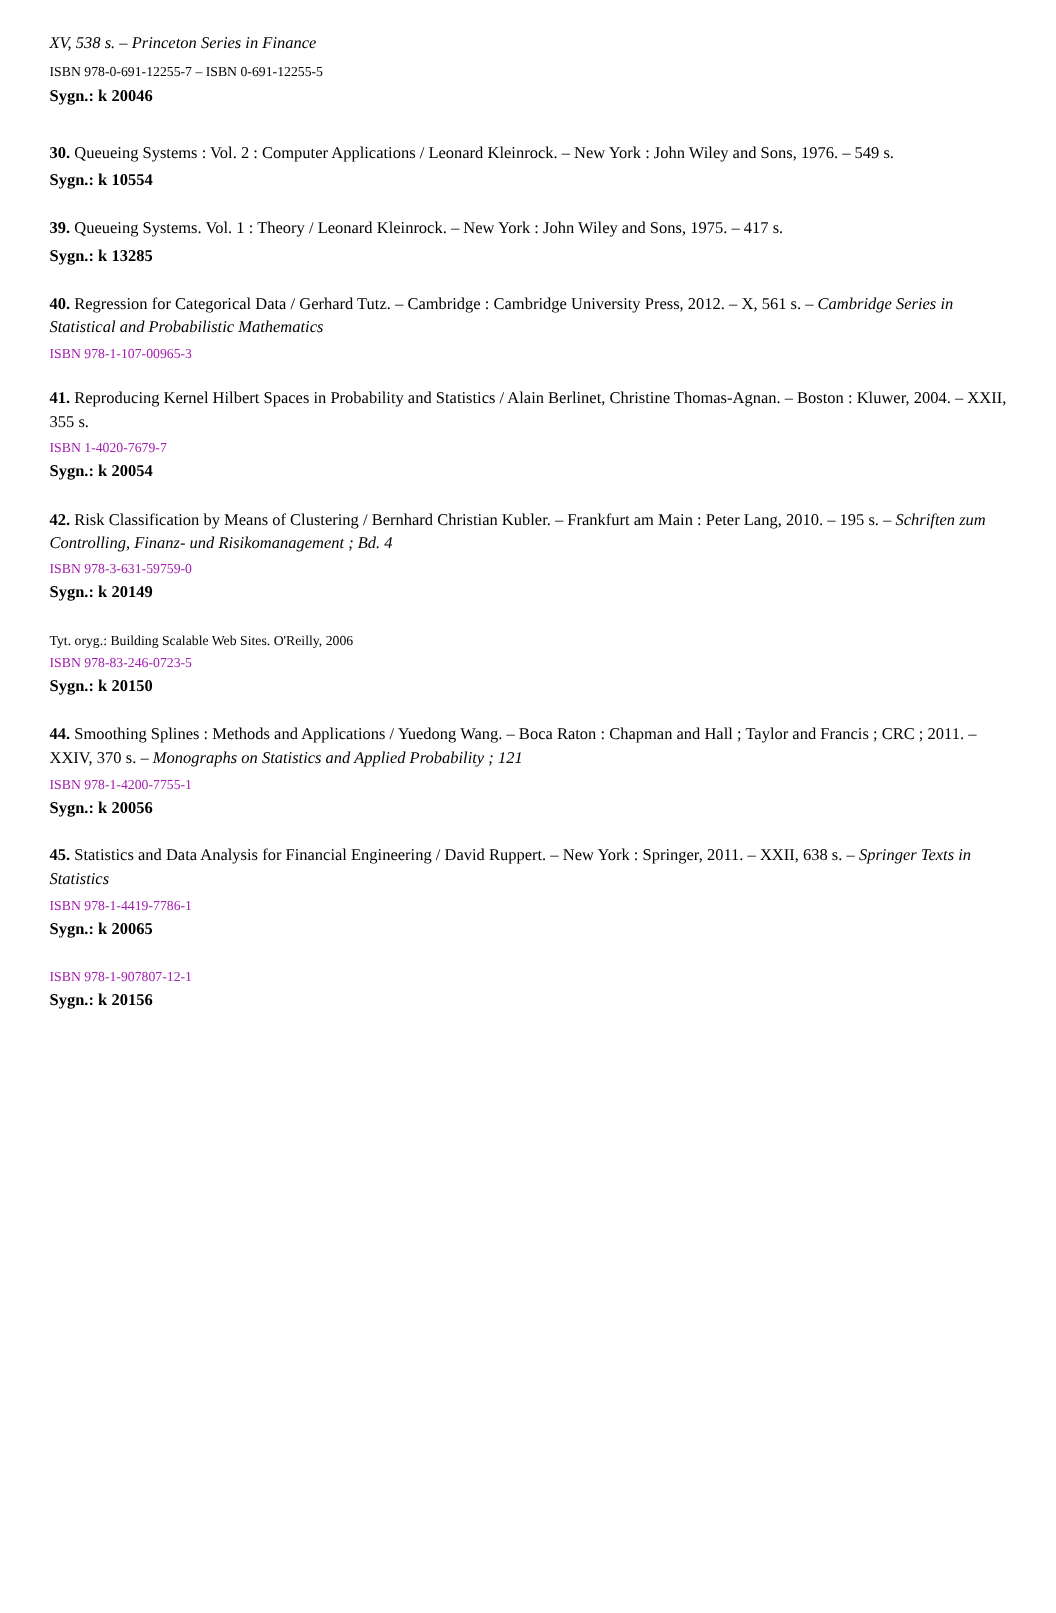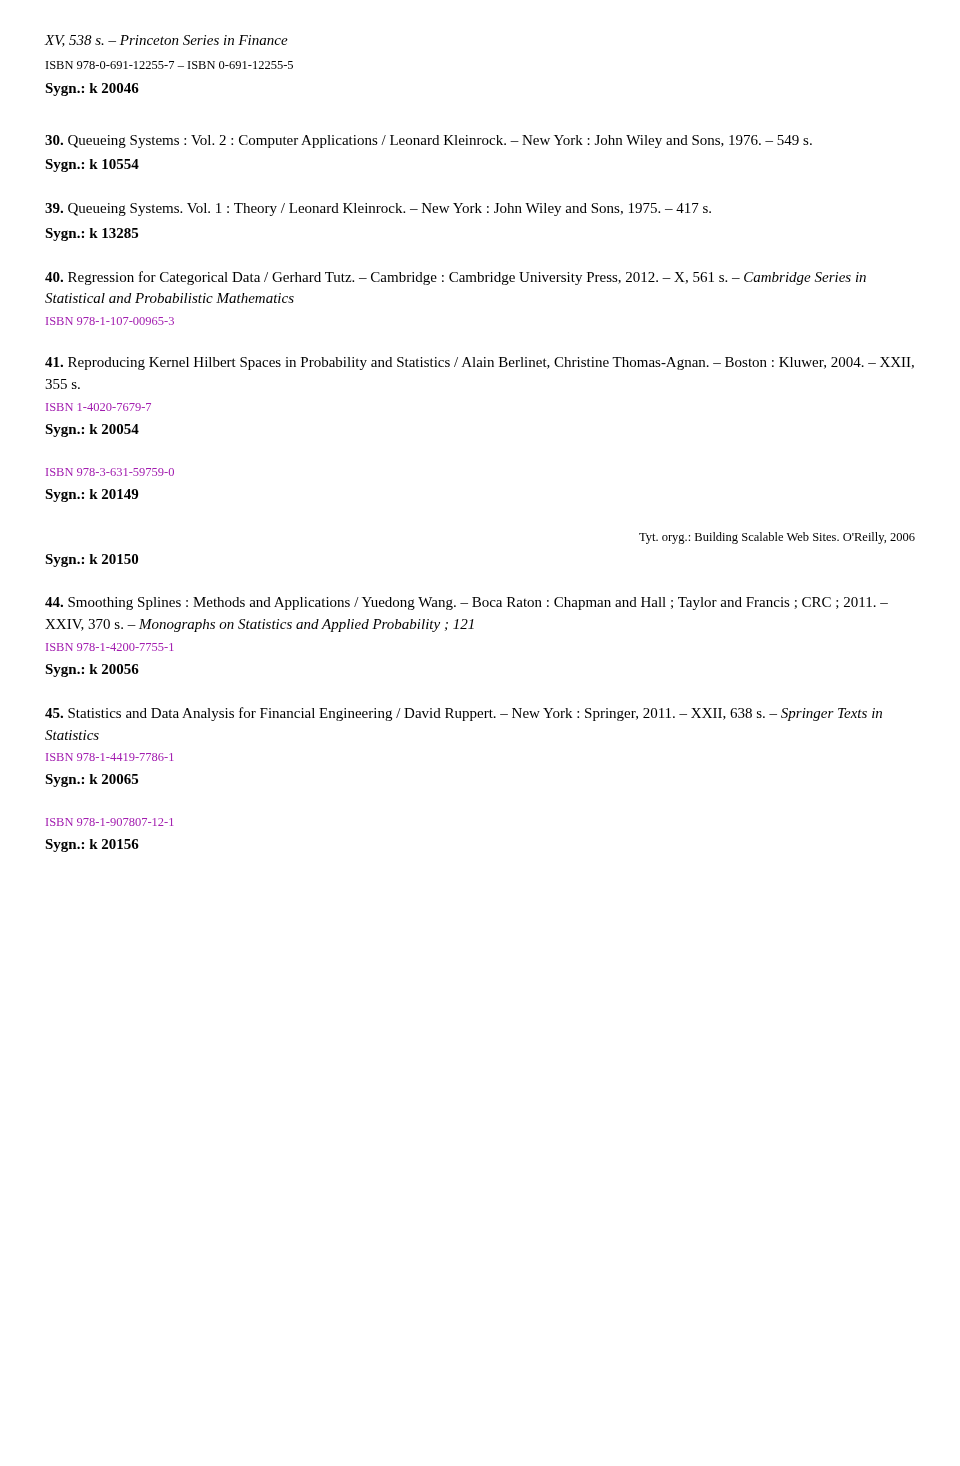--- a/index.html
+++ b/index.html
@@ -34,21 +34,20 @@
       font-size: 15px;
       font-weight: bold;
       margin-top: 3px;
     }
     .sygn-label {
       font-weight: bold;
     }
     .tyt-line {
       font-size: 12.5px;
       margin-top: 2px;
-      text-align: right;
     }
     .header-text {
       font-size: 15px;
       font-style: italic;
       margin-bottom: 4px;
     }
     .header-isbn {
       font-size: 12.5px;
       margin-bottom: 4px;
     }
@@ -82,25 +81,27 @@
     <div class="entry">
       <p class="entry-title"><span style="font-weight:bold;">40.</span> <span>Regression for Categorical Data / Gerhard Tutz. – Cambridge : Cambridge University Press, 2012. – X, 561 s. –</span> <span class="entry-italic">Cambridge Series in Statistical and Probabilistic Mathematics</span></p>
       <div class="isbn-line">ISBN 978-1-107-00965-3</div>
     </div>
     <div class="entry">
       <p class="entry-title"><span style="font-weight:bold;">41.</span> <span>Reproducing Kernel Hilbert Spaces in Probability and Statistics / Alain Berlinet, Christine Thomas-Agnan. – Boston : Kluwer, 2004. – XXII, 355 s.</span></p>
       <div class="isbn-line">ISBN 1-4020-7679-7</div>
       <div class="sygn-line"><span class="sygn-label">Sygn.:</span> <span>k 20054</span></div>
     </div>
     <div class="entry">
+      <p class="entry-title"><span style="font-weight:bold;">42.</span> <span>Risk Classification by Means of Clustering / Bernhard Christian Kubler. – Frankfurt am Main : Peter Lang, 2010. – 195 s. –</span> <span class="entry-italic">Schriften zum Controlling, Finanz- und Risikomanagement ; Bd. 4</span></p>
       <div class="isbn-line">ISBN 978-3-631-59759-0</div>
       <div class="sygn-line"><span class="sygn-label">Sygn.:</span> <span>k 20149</span></div>
     </div>
     <div class="entry">
       <div class="tyt-line">Tyt. oryg.: Building Scalable Web Sites. O'Reilly, 2006</div>
+      <div class="isbn-line">ISBN 978-83-246-0723-5</div>
       <div class="sygn-line"><span class="sygn-label">Sygn.:</span> <span>k 20150</span></div>
     </div>
     <div class="entry">
       <p class="entry-title"><span style="font-weight:bold;">44.</span> <span>Smoothing Splines : Methods and Applications / Yuedong Wang. – Boca Raton : Chapman and Hall ; Taylor and Francis ; CRC ; 2011. – XXIV, 370 s. –</span> <span class="entry-italic">Monographs on Statistics and Applied Probability ; 121</span></p>
       <div class="isbn-line">ISBN 978-1-4200-7755-1</div>
       <div class="sygn-line"><span class="sygn-label">Sygn.:</span> <span>k 20056</span></div>
     </div>
     <div class="entry">
       <p class="entry-title"><span style="font-weight:bold;">45.</span> <span>Statistics and Data Analysis for Financial Engineering / David Ruppert. – New York : Springer, 2011. – XXII, 638 s. –</span> <span class="entry-italic">Springer Texts in Statistics</span></p>
       <div class="isbn-line">ISBN 978-1-4419-7786-1</div>

